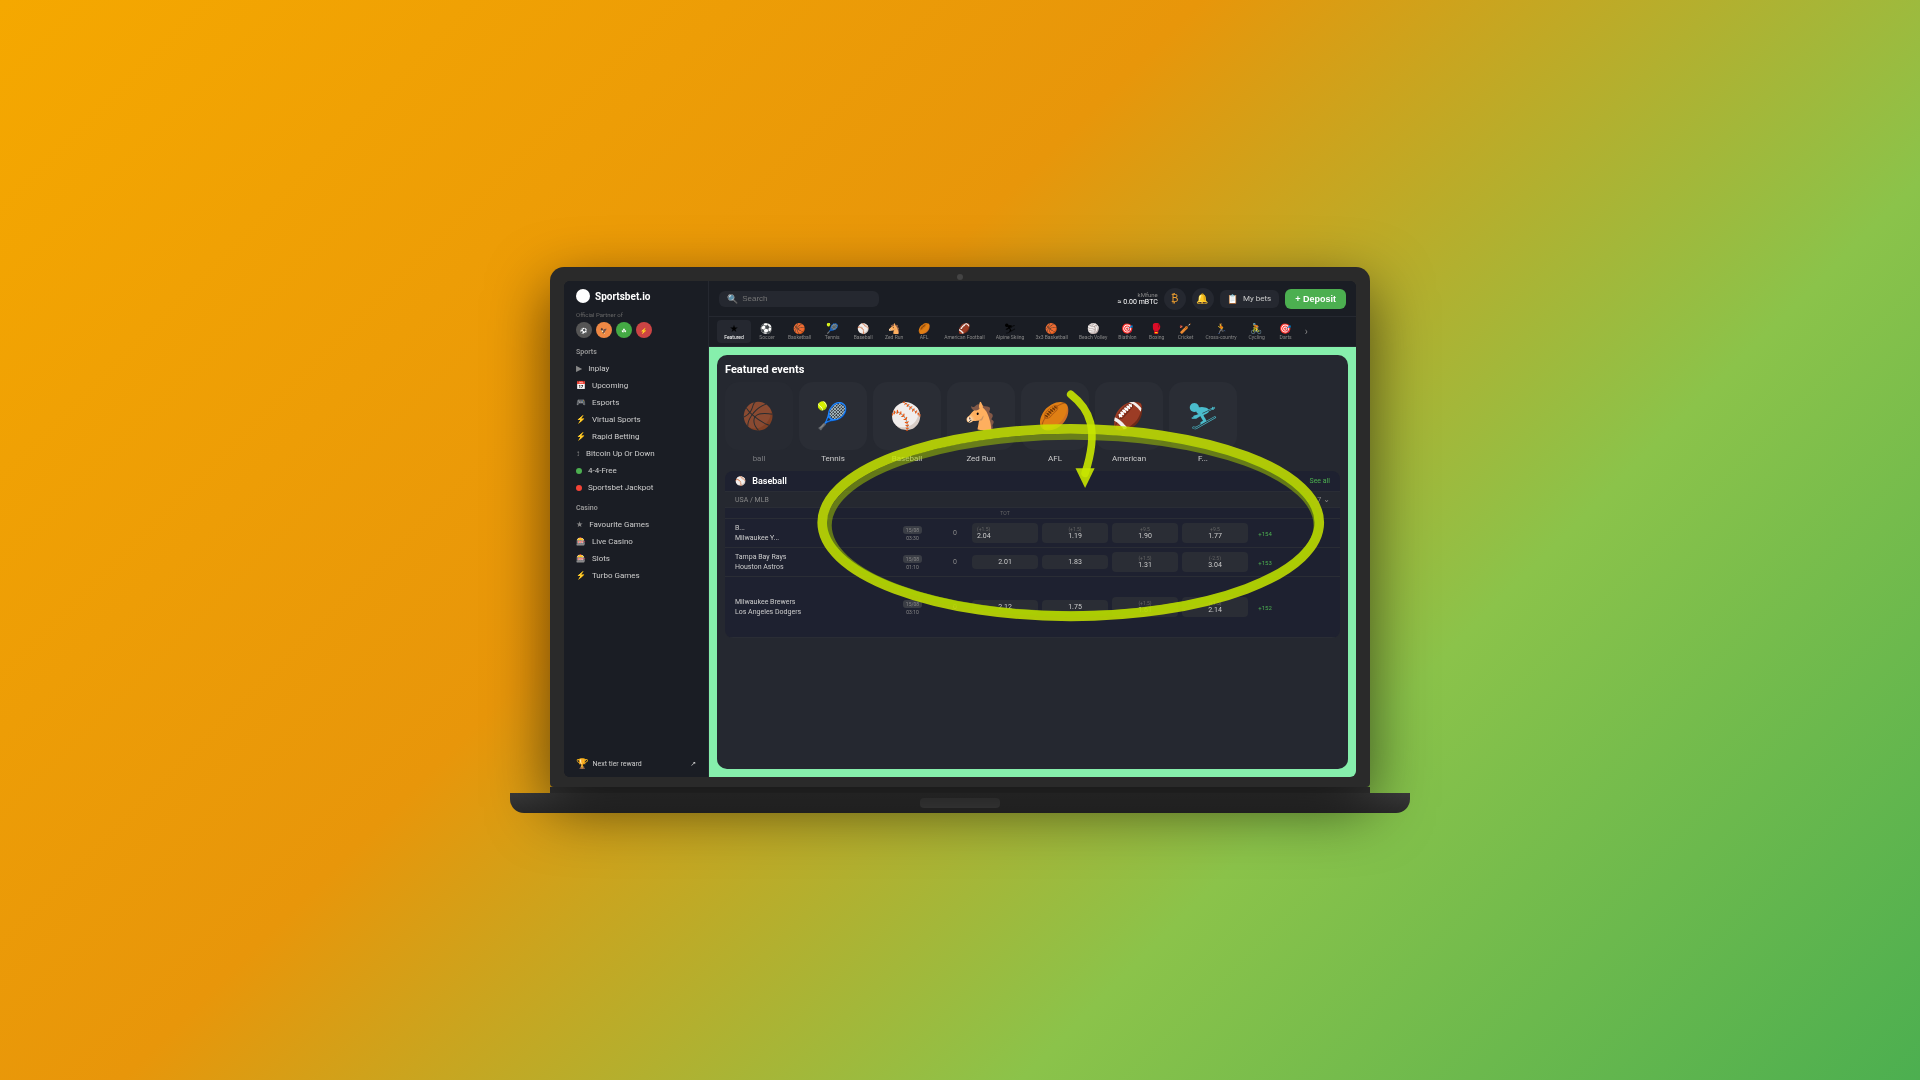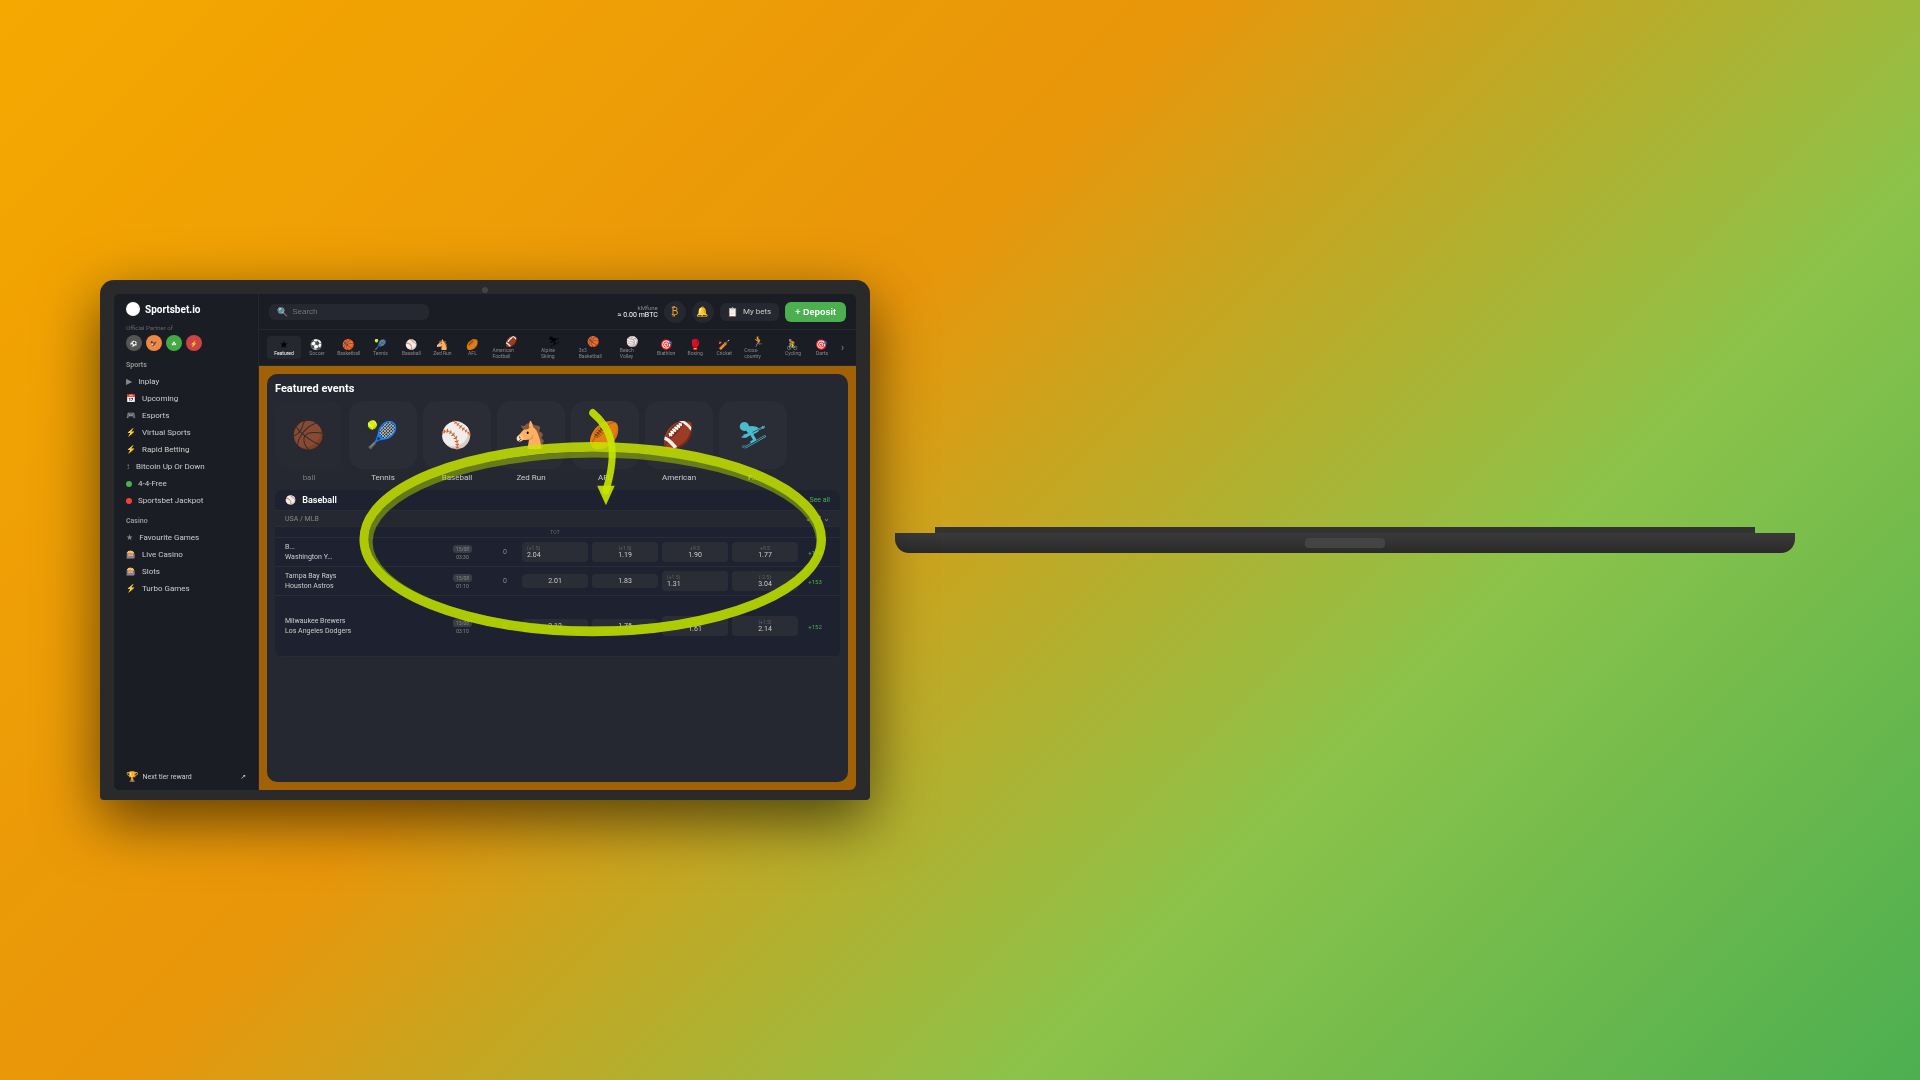--- a/index.html
+++ b/index.html
@@ -12,21 +12,21 @@
       justify-content: center;
       font-family: -apple-system, BlinkMacSystemFont, 'Segoe UI', Roboto, sans-serif;
       overflow: hidden;
     }
   </style>
 </head>
 <body>
 
 <div style="width:1920px;height:1080px;background:linear-gradient(135deg,#f5a800 0%,#e8960a 40%,#8bc34a 70%,#4caf50 100%);display:flex;align-items:center;justify-content:center;position:relative;overflow:hidden;">
 
-  <div style="display:flex;align-items:center;">
+  <div style="display:flex;flex-direction:column;align-items:center;">
 
     <div style="width:820px;height:520px;background:#2a2a2a;border-radius:14px 14px 4px 4px;padding:14px 14px 10px;box-shadow:0 20px 60px rgba(0,0,0,0.6);position:relative;">
       <div style="width:6px;height:6px;background:#444;border-radius:50%;position:absolute;top:7px;left:50%;transform:translateX(-50%);"></div>
 
       <div style="width:100%;height:100%;background:#1a1d24;border-radius:6px;overflow:hidden;display:flex;position:relative;">
 
         <div style="width:145px;background:#1a1d24;flex-shrink:0;border-right:1px solid #252830;overflow:hidden;display:flex;flex-direction:column;">
 
           <div style="display:flex;align-items:center;gap:5px;padding:8px 12px;">
             <div style="width:14px;height:14px;background:#fff;border-radius:50%;"></div>
@@ -195,21 +195,21 @@
               <span style="font-size:10px;">🚴</span>
               <span style="color:#888;font-size:5px;">Cycling</span>
             </div>
             <div style="display:flex;flex-direction:column;align-items:center;padding:3px 5px;cursor:pointer;border-radius:4px;min-width:28px;">
               <span style="font-size:10px;">🎯</span>
               <span style="color:#888;font-size:5px;">Darts</span>
             </div>
             <div style="display:flex;align-items:center;justify-content:center;padding:3px 4px;cursor:pointer;color:#888;font-size:10px;">›</div>
           </div>
 
-          <div style="flex:1;padding:8px;overflow:hidden;background:#a16207;">
+          <div style="flex:1;padding:8px;overflow:hidden;background:#86efac;">
             <div style="background:#252830;border-radius:10px;padding:8px;height:100%;overflow:hidden;position:relative;">
 
               <div style="display:flex;align-items:center;margin-bottom:6px;">
                 <span style="color:#fff;font-size:11px;font-weight:700;">Featured events</span>
               </div>
 
               <div style="display:flex;gap:6px;overflow-x:hidden;margin-bottom:8px;position:relative;">
 
                 <div style="flex-shrink:0;display:flex;flex-direction:column;align-items:center;cursor:pointer;opacity:0.5;">
                   <div style="width:68px;height:68px;background:#2a2d35;border-radius:14px;display:flex;align-items:center;justify-content:center;font-size:26px;margin-bottom:4px;">🏀</div>
@@ -272,21 +272,21 @@
                   <span style="color:#666;font-size:5px;text-align:center;">TOT</span>
                   <span style="color:#666;font-size:5px;text-align:center;"></span>
                   <span style="color:#666;font-size:5px;text-align:center;"></span>
                   <span style="color:#666;font-size:5px;text-align:center;"></span>
                   <span style="color:#666;font-size:5px;text-align:center;"></span>
                 </div>
 
                 <div style="display:grid;grid-template-columns:150px 55px 30px 70px 70px 70px 70px 30px;padding:4px 10px;border-bottom:1px solid #2a2d35;align-items:center;">
                   <div style="display:flex;flex-direction:column;gap:2px;">
                     <span style="color:#ccc;font-size:7px;">B...</span>
-                    <span style="color:#ccc;font-size:7px;">Washington Y...</span>
+                    <span style="color:#ccc;font-size:7px;">Milwaukee Y...</span>
                   </div>
                   <div style="display:flex;flex-direction:column;align-items:center;gap:1px;">
                     <span style="background:#3a3d45;border-radius:3px;padding:1px 3px;color:#888;font-size:5px;">15/08</span>
                     <span style="color:#888;font-size:5px;">03:30</span>
                   </div>
                   <span style="color:#888;font-size:7px;text-align:center;">0</span>
                   <div style="background:#2a2d35;border-radius:4px;padding:3px 5px;text-align:left;cursor:pointer;margin:0 2px;">
                     <div style="color:#666;font-size:5px;">(+1.5)</div>
                     <div style="color:#ccc;font-size:7px;">2.04</div>
                   </div>
@@ -314,21 +314,21 @@
                     <span style="background:#3a3d45;border-radius:3px;padding:1px 3px;color:#888;font-size:5px;">15/08</span>
                     <span style="color:#888;font-size:5px;">01:10</span>
                   </div>
                   <span style="color:#888;font-size:7px;text-align:center;">0</span>
                   <div style="background:#2a2d35;border-radius:4px;padding:3px 5px;text-align:center;cursor:pointer;margin:0 2px;">
                     <div style="color:#ccc;font-size:7px;">2.01</div>
                   </div>
                   <div style="background:#2a2d35;border-radius:4px;padding:3px 5px;text-align:center;cursor:pointer;margin:0 2px;">
                     <div style="color:#ccc;font-size:7px;">1.83</div>
                   </div>
-                  <div style="background:#2a2d35;border-radius:4px;padding:3px 5px;text-align:left;cursor:pointer;margin:0 2px;">
+                  <div style="background:#2a2d35;border-radius:4px;padding:3px 5px;text-align:center;cursor:pointer;margin:0 2px;">
                     <div style="color:#666;font-size:5px;">(+1.5)</div>
                     <div style="color:#ccc;font-size:7px;">1.31</div>
                   </div>
                   <div style="background:#2a2d35;border-radius:4px;padding:3px 5px;text-align:center;cursor:pointer;margin:0 2px;">
                     <div style="color:#666;font-size:5px;">(-2.5)</div>
                     <div style="color:#ccc;font-size:7px;">3.04</div>
                   </div>
                   <span style="color:#4caf50;font-size:6px;text-align:center;cursor:pointer;">+153</span>
                 </div>
 

